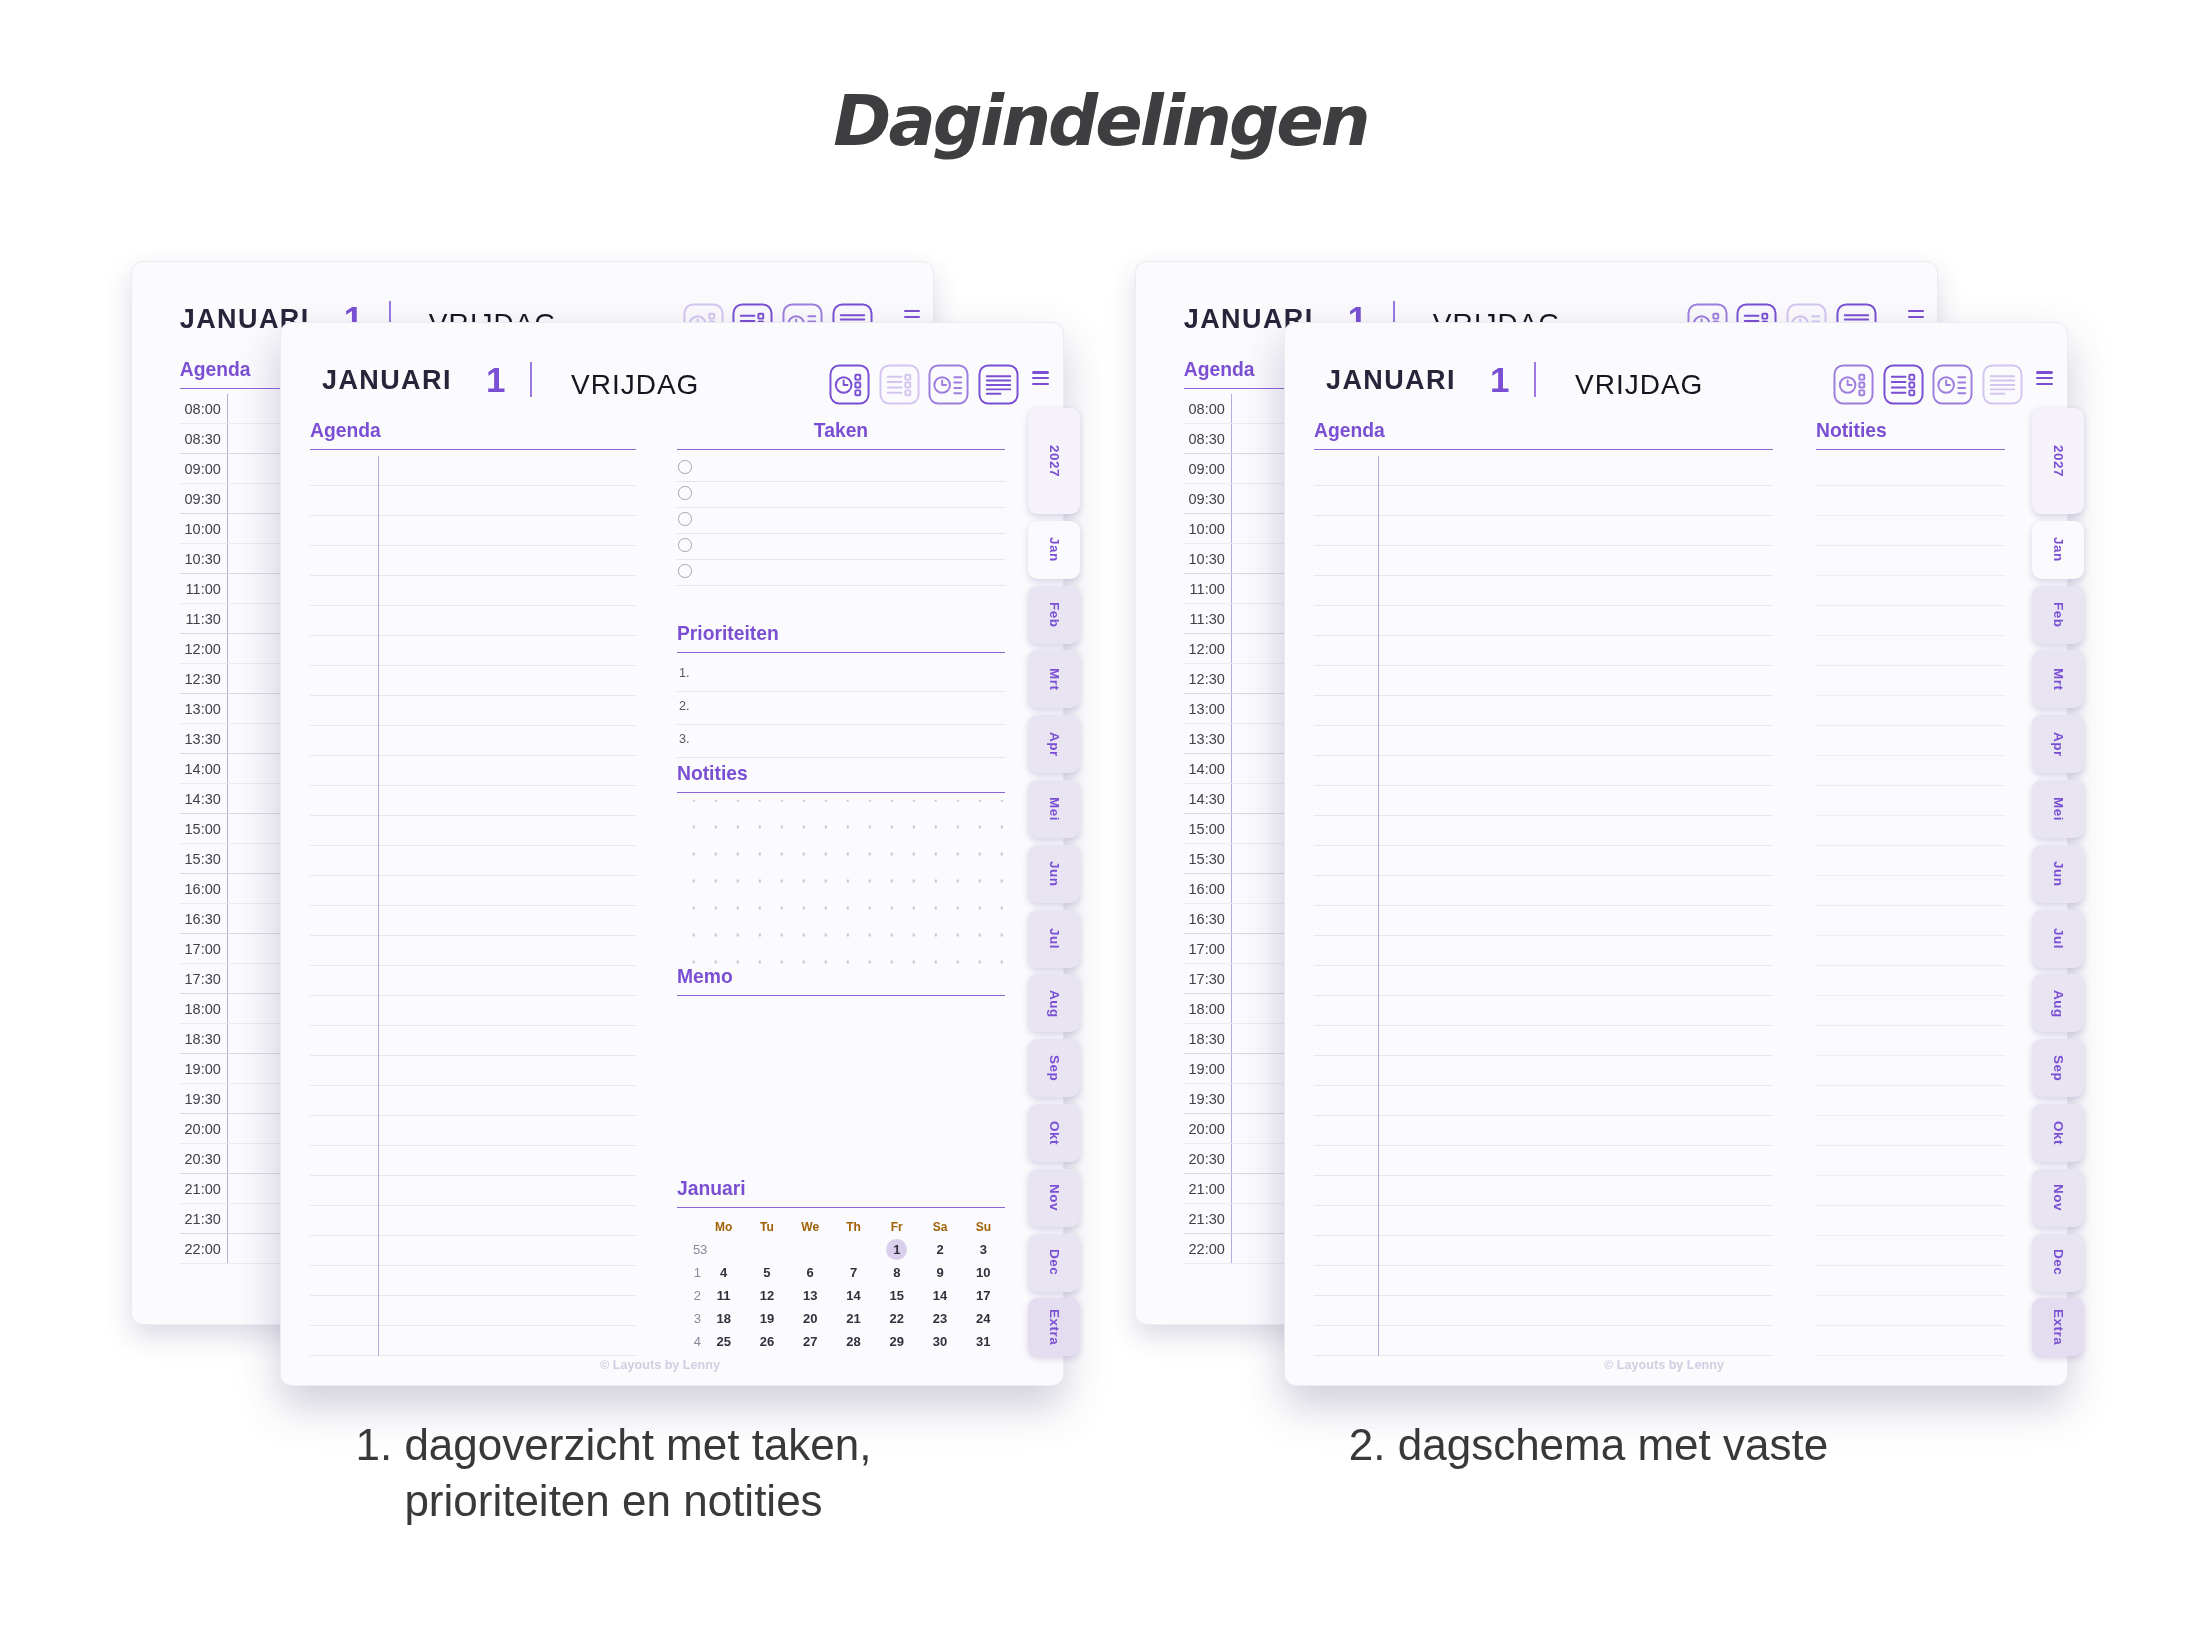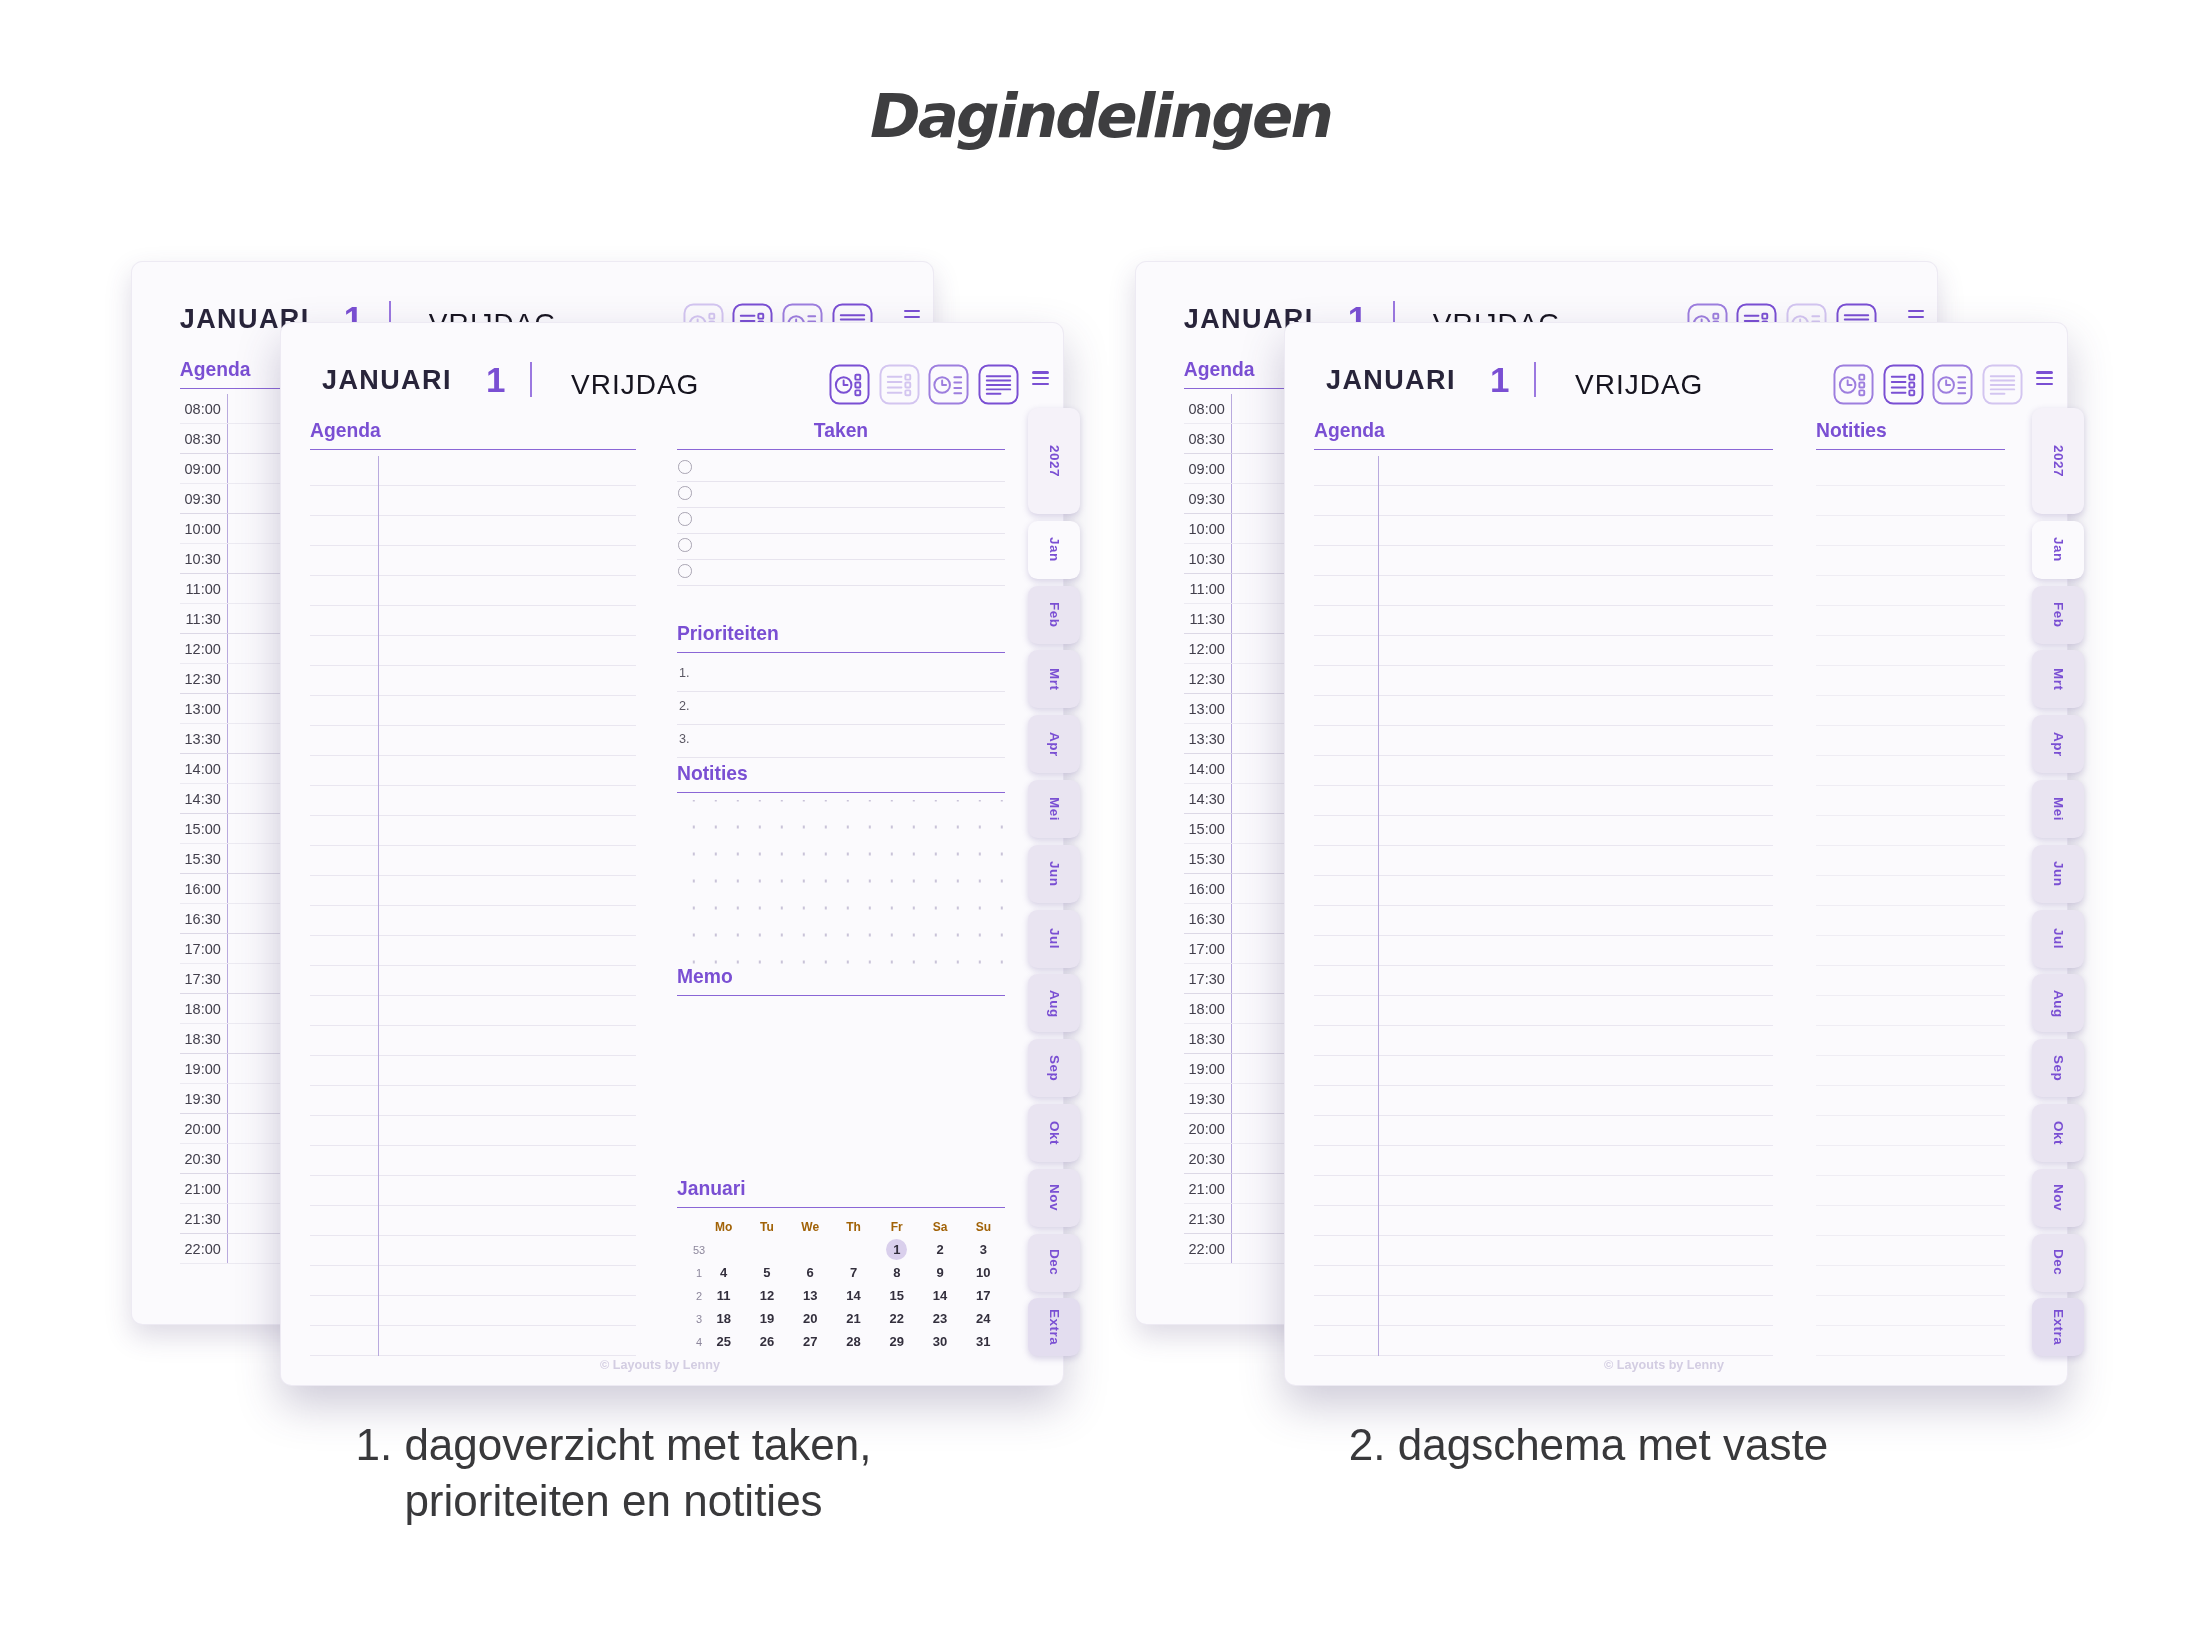--- a/index.html
+++ b/index.html
@@ -2,21 +2,21 @@
 <html><head>
 <meta charset="utf-8">
 <style>
   html,body{margin:0;padding:0;}
   body{width:2201px;height:1651px;background:#ffffff;position:relative;overflow:hidden;
        font-family:"Liberation Sans", sans-serif;}
 
   
   .main-title{position:absolute;top:56px;left:0;width:2201px;text-align:center;
     font-family:"DejaVu Sans", sans-serif;font-weight:bold;font-style:italic;
-    font-size:61px;letter-spacing:-2.9px;color:#3e3e40;margin-top:24px;}
+    font-size:70px;letter-spacing:-2.9px;color:#3e3e40;margin-top:24px;}
 
   
   .group{position:absolute;top:256px;width:975px;height:1139px;}
   .group.left{left:126px;} .group.right{left:1130px;}
 
   .page{position:absolute;background:#fbfafd;border-radius:11.6px;border:1px solid rgba(120,100,160,0.10);}
   .page.back{left:4.8px;top:4.8px;width:801px;height:1062px;z-index:1;
     box-shadow:0 11.6px 27px rgba(70,58,110,0.18);}
   .page.front{left:154px;top:66px;width:782px;height:1062px;z-index:3;
     box-shadow:0 19.3px 43px rgba(70,58,110,0.26);}
@@ -79,21 +79,21 @@
   .dots{height:164px;margin-top:7.7px;
     background-image:radial-gradient(circle,#c9c3d8 1.3px,transparent 1.4px);
     background-size:22px 27px;background-position:5.8px 13.5px;}
 
   
   .cal{margin-top:7.7px;}
   .cal-row{display:grid;grid-template-columns:25px repeat(7,1fr);height:23px;
     align-items:center;text-align:center;}
   .cal-head{height:23px;}
   .cal-dh{font-size:12px;font-weight:bold;color:#a16207;}
-  .cal-wn{font-size:11px;color:#8d879c;text-align:right;padding-left:1.9px;margin-left:14px;}
+  .cal-wn{font-size:13px;color:#8d879c;text-align:center;padding-left:1.9px;margin-left:14px;}
   .cal-d{font-size:13px;font-weight:bold;color:#332f3d;position:relative;}
   .today{display:inline-flex;width:21px;height:21px;border-radius:50%;background:#d9cfec;
     align-items:center;justify-content:center;font-size:13px;color:#332f3d;}
 
   .watermark{position:absolute;bottom:12.6px;left:0;width:734px;text-align:center;
     font-size:12.6px;font-weight:bold;color:#d3cde2;padding-left:12px;}
 
   
   .tabs{position:absolute;top:85px;right:-17.4px;width:52px;display:flex;
     flex-direction:column;gap:6.8px;z-index:4;}

